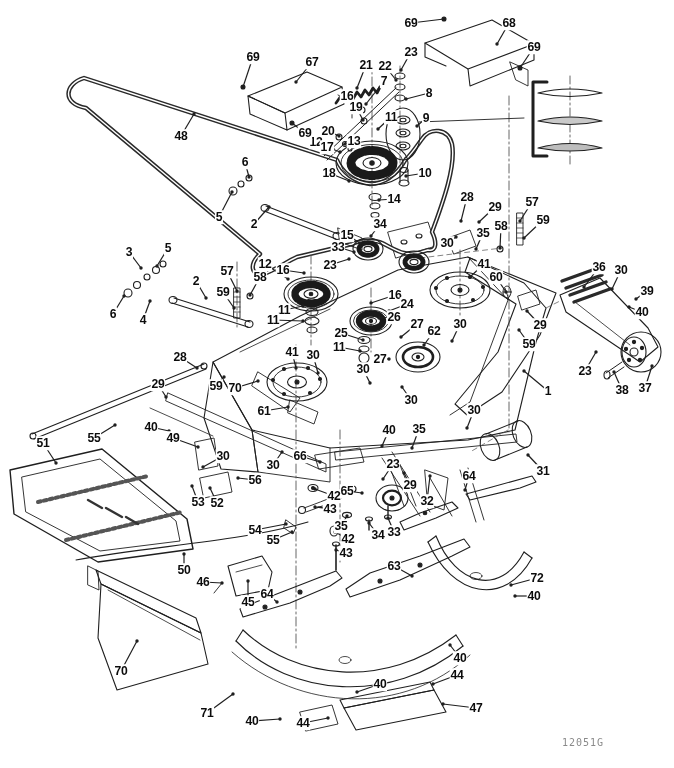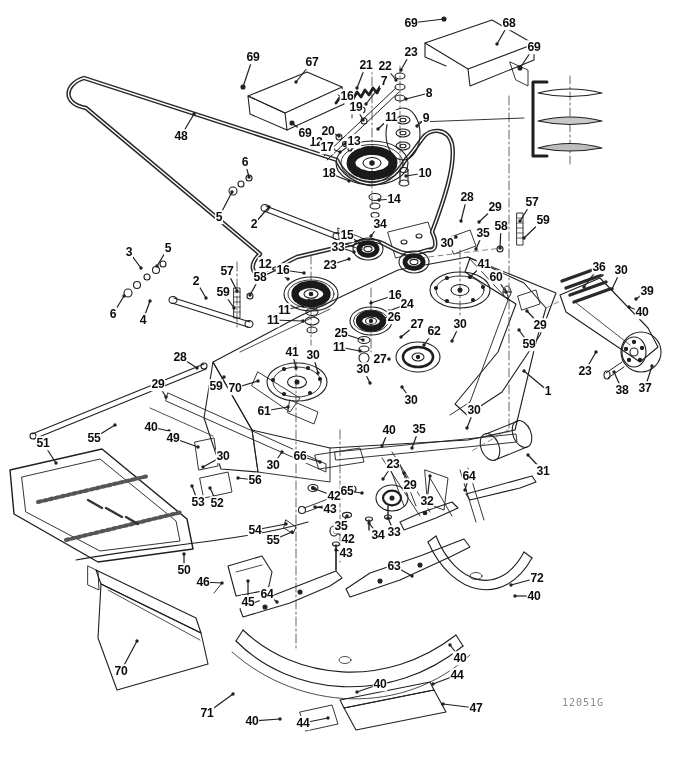--- a/index.html
+++ b/index.html
@@ -15,20 +15,21 @@
     transform:translate(-50%,-50%) scaleX(.9);
     font:bold 13.5px "Liberation Sans",sans-serif;
     letter-spacing:-.4px;line-height:1;color:#0c0c0c;
     background:#fff;padding:0 1px;white-space:nowrap;
   }
   .watermark{
     position:absolute;z-index:3;
     font:400 10px "DejaVu Sans Mono",monospace;
     letter-spacing:1px;color:#8a8a8a;
     transform:translate(-50%,-50%);
+    margin-top:40px;
   }
 </style>
 </head>
 <body>
 
 <div class="stage" id="stage">
 
   <svg id="art" width="674" height="768" viewBox="0 0 674 768" stroke="#1f1f1f" fill="none" stroke-width="1.1" stroke-linejoin="round" stroke-linecap="round">
 
     <g>

